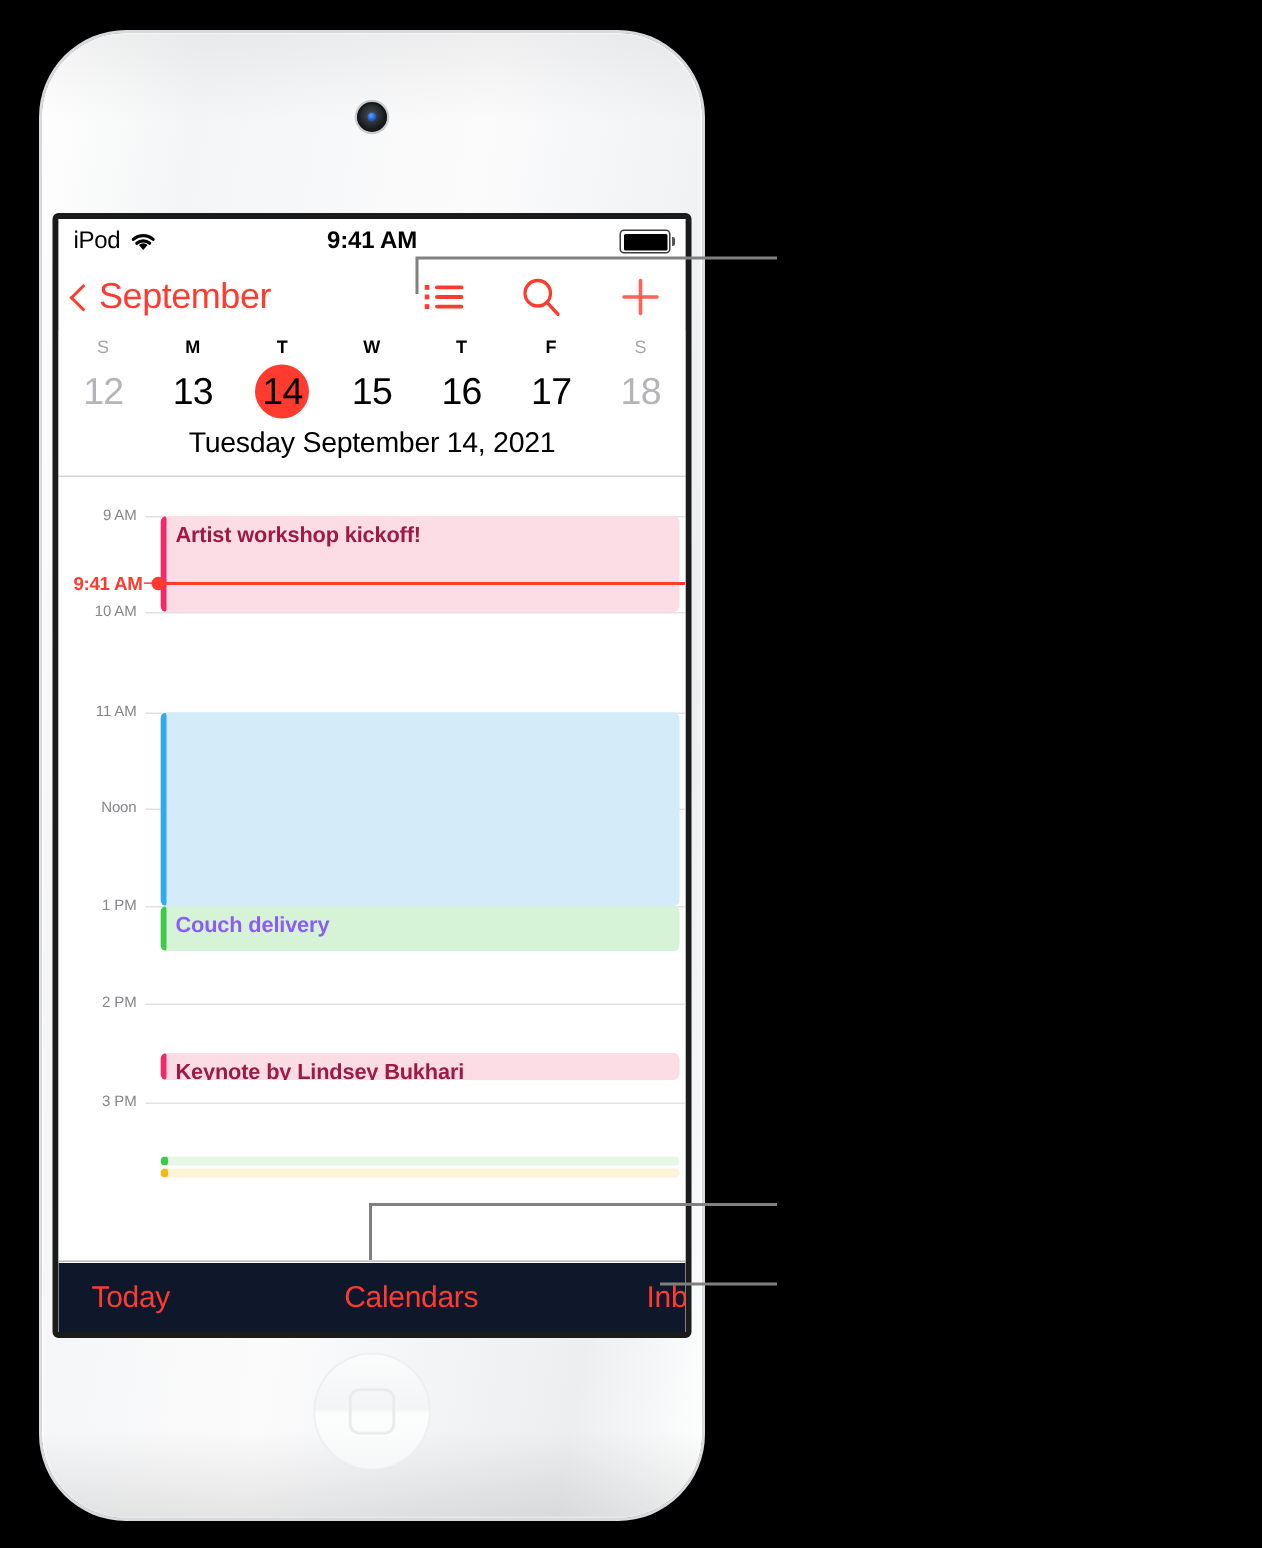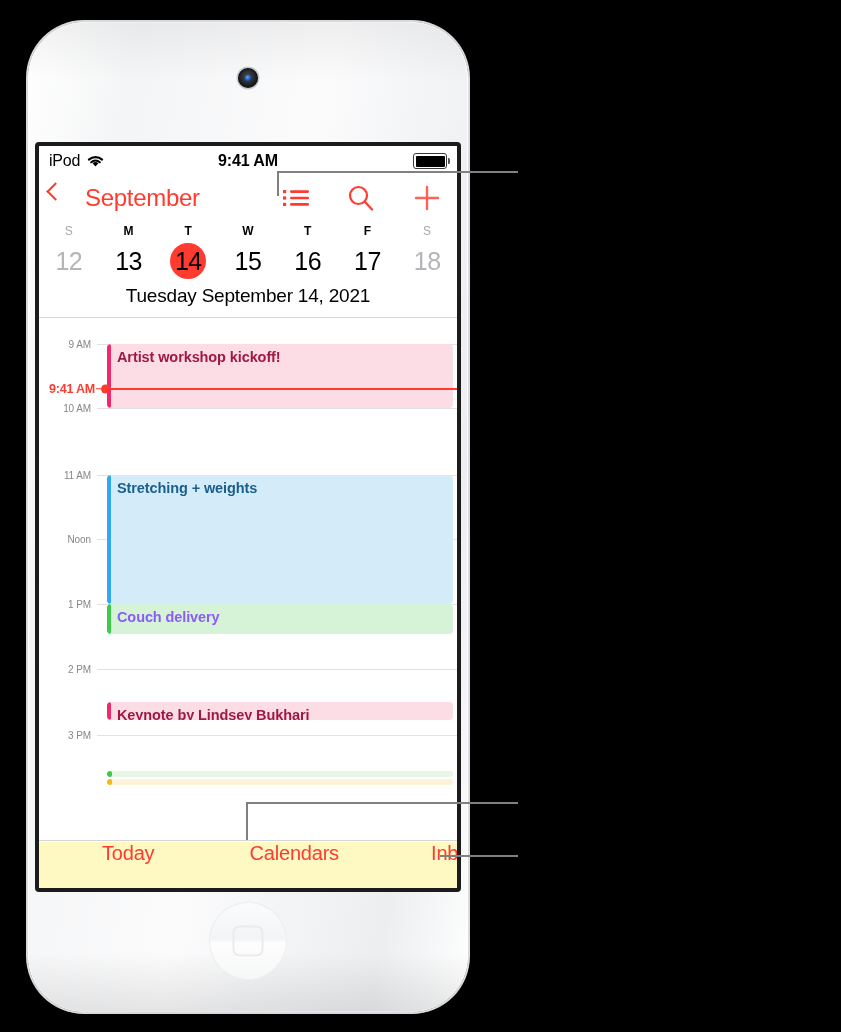--- a/index.html
+++ b/index.html
@@ -175,22 +175,22 @@
   
   .nav-bar {
     flex: 0 0 44px;
     display: flex;
     align-items: center;
     padding: 0 12px 0 10px;
     position: relative;
   }
   .nav-back {
     display: flex;
-    align-items: flex-start;
-    gap: 21px;
+    align-items: center;
+    gap: 2px;
     color: #ff3b30;
     font-size: 24px;
     letter-spacing: -0.3px;
     cursor: pointer;
   }
   .chev {
     display: inline-block;
     width: 11px; height: 11px;
     border-left: 2.6px solid #ff3b30;
     border-bottom: 2.6px solid #ff3b30;
@@ -348,24 +348,23 @@
     width: 6px;
     height: 1.5px;
     background: #ff3b30;
     transform: translateY(-50%);
   }
 
   
   .toolbar {
     flex: 0 0 46px;
     display: flex;
-    align-items: flex-start;
-    background: #fef9c3;
+    align-items: center;
+    background: #0f172a;
     border-top: 1px solid #ffffff;
-    padding-left: 41px;
   }
   .tb-item {
     flex: 1;
     text-align: center;
     color: #ff3b30;
     font-size: 20px;
     letter-spacing: -0.2px;
     cursor: pointer;
   }
   .tb-item.left  { text-align: left; padding-left: 22px; flex: 0 0 34%; }
@@ -499,21 +498,20 @@
             <div class="hour-line" style="top: 351px;"></div>
             <div class="hour-label" style="top: 351px;">2 PM</div>
             <div class="hour-line" style="top: 417px;"></div>
             <div class="hour-label" style="top: 417px;">3 PM</div>
             <div class="event" style="top: 26px; height: 64px; background: rgb(252, 221, 229);">
               <div class="bar" style="background: rgb(242, 40, 106);"></div>
               <div class="title" style="color: rgb(160, 24, 70);">Artist workshop kickoff!</div>
             </div>
             <div class="event" style="top: 157px; height: 129px; background: rgb(212, 236, 250);">
               <div class="bar" style="background: rgb(49, 168, 240);"></div>
-              <div class="title" style="color: rgb(26, 94, 140);">Stretching + weights</div>
             </div>
             <div class="event" style="top: 286px; height: 30px; background: rgb(214, 243, 216);">
               <div class="bar" style="background: rgb(61, 201, 74);"></div>
               <div class="title" style="color: #8b5cf6;">Couch delivery</div>
             </div>
             <div class="event" style="top: 384px; height: 18px; background: rgb(252, 221, 229);">
               <div class="bar" style="background: rgb(242, 40, 106);"></div>
               <div class="title" style="color: rgb(160, 24, 70);">Keynote by Lindsey Bukhari</div>
             </div>
             <div class="event thin" style="top: 453px; height: 6px; background: rgb(230, 247, 228);">

